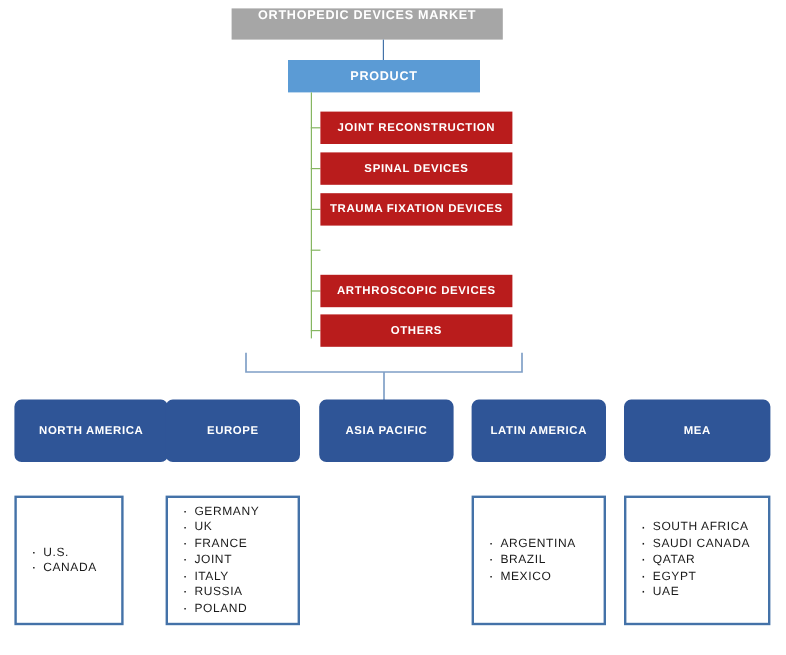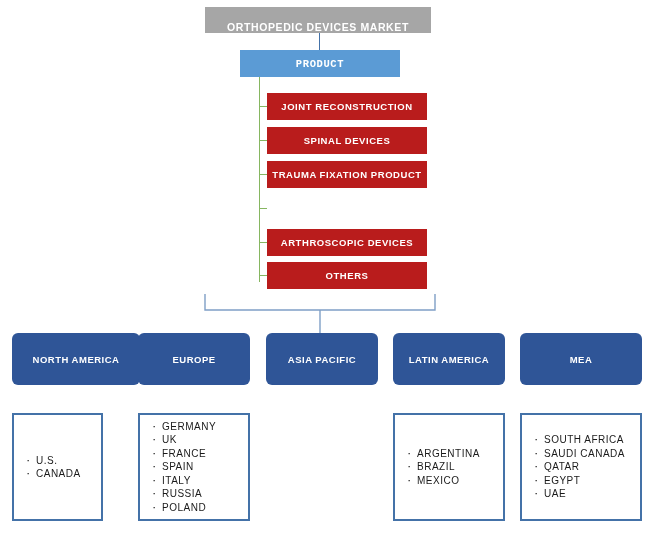--- a/index.html
+++ b/index.html
@@ -14,28 +14,28 @@
     position: relative;
     width: 655px;
     height: 546px;
     background: #ffffff;
     overflow: hidden;
   }
 
   
   .root-box {
     position: absolute;
-    left: 205px;
+    left: 193px;
     top: 7px;
     width: 226px;
     height: 26px;
     background: #a6a6a6;
     box-sizing: border-box;
     display: flex;
-    align-items: flex-end;
+    align-items: flex-start;
     justify-content: center;
   }
   .root-box .label {
     color: #ffffff;
     font-size: 10.5px;
     font-weight: bold;
     letter-spacing: 0.6px;
     white-space: nowrap;
   }
 
@@ -44,21 +44,20 @@
     position: absolute;
     left: 240px;
     top: 50px;
     width: 160px;
     height: 27px;
     background: #5b9bd5;
     box-sizing: border-box;
     display: flex;
     align-items: center;
     justify-content: center;
-    font-family: Liberation Mono, monospace;
   }
   .product-box .label {
     color: #ffffff;
     font-size: 10.5px;
     font-weight: bold;
     letter-spacing: 0.6px;
     white-space: nowrap;
   }
 
   
@@ -196,21 +195,21 @@
   <div class="green-stub" style="top:242px;"></div>
   <div class="green-stub" style="top:275px;"></div>
 
   <div class="green-box" style="top:93px;">
     <span class="label">JOINT RECONSTRUCTION</span>
   </div>
   <div class="green-box" style="top:127px;">
     <span class="label">SPINAL DEVICES</span>
   </div>
   <div class="green-box" style="top:161px;">
-    <span class="label">TRAUMA FIXATION PRODUCT</span>
+    <span class="label">TRAUMA FIXATION DEVICES</span>
   </div>
   <div class="green-box" style="top:229px;">
     <span class="label">ARTHROSCOPIC DEVICES</span>
   </div>
   <div class="green-box" style="top:262px;">
     <span class="label">OTHERS</span>
   </div>
 
   <svg class="bracket" viewBox="0 0 240 44">
     <path d="M 5 2 L 5 18 L 235 18 L 235 2" fill="none" stroke="#7f9fc6" stroke-width="1.4"></path>
@@ -237,21 +236,21 @@
     <ul>
         <li>U.S.</li>
         <li>CANADA</li>
       </ul>
   </div>
   <div class="list-box" style="left:138px; width:112px;">
     <ul>
         <li>GERMANY</li>
         <li>UK</li>
         <li>FRANCE</li>
-        <li>SPAIN</li>
+        <li>JOINT</li>
         <li>ITALY</li>
         <li>RUSSIA</li>
         <li>POLAND</li>
       </ul>
   </div>
   <div class="list-box" style="left:393px; width:112px;">
     <ul>
         <li>ARGENTINA</li>
         <li>BRAZIL</li>
         <li>MEXICO</li>

